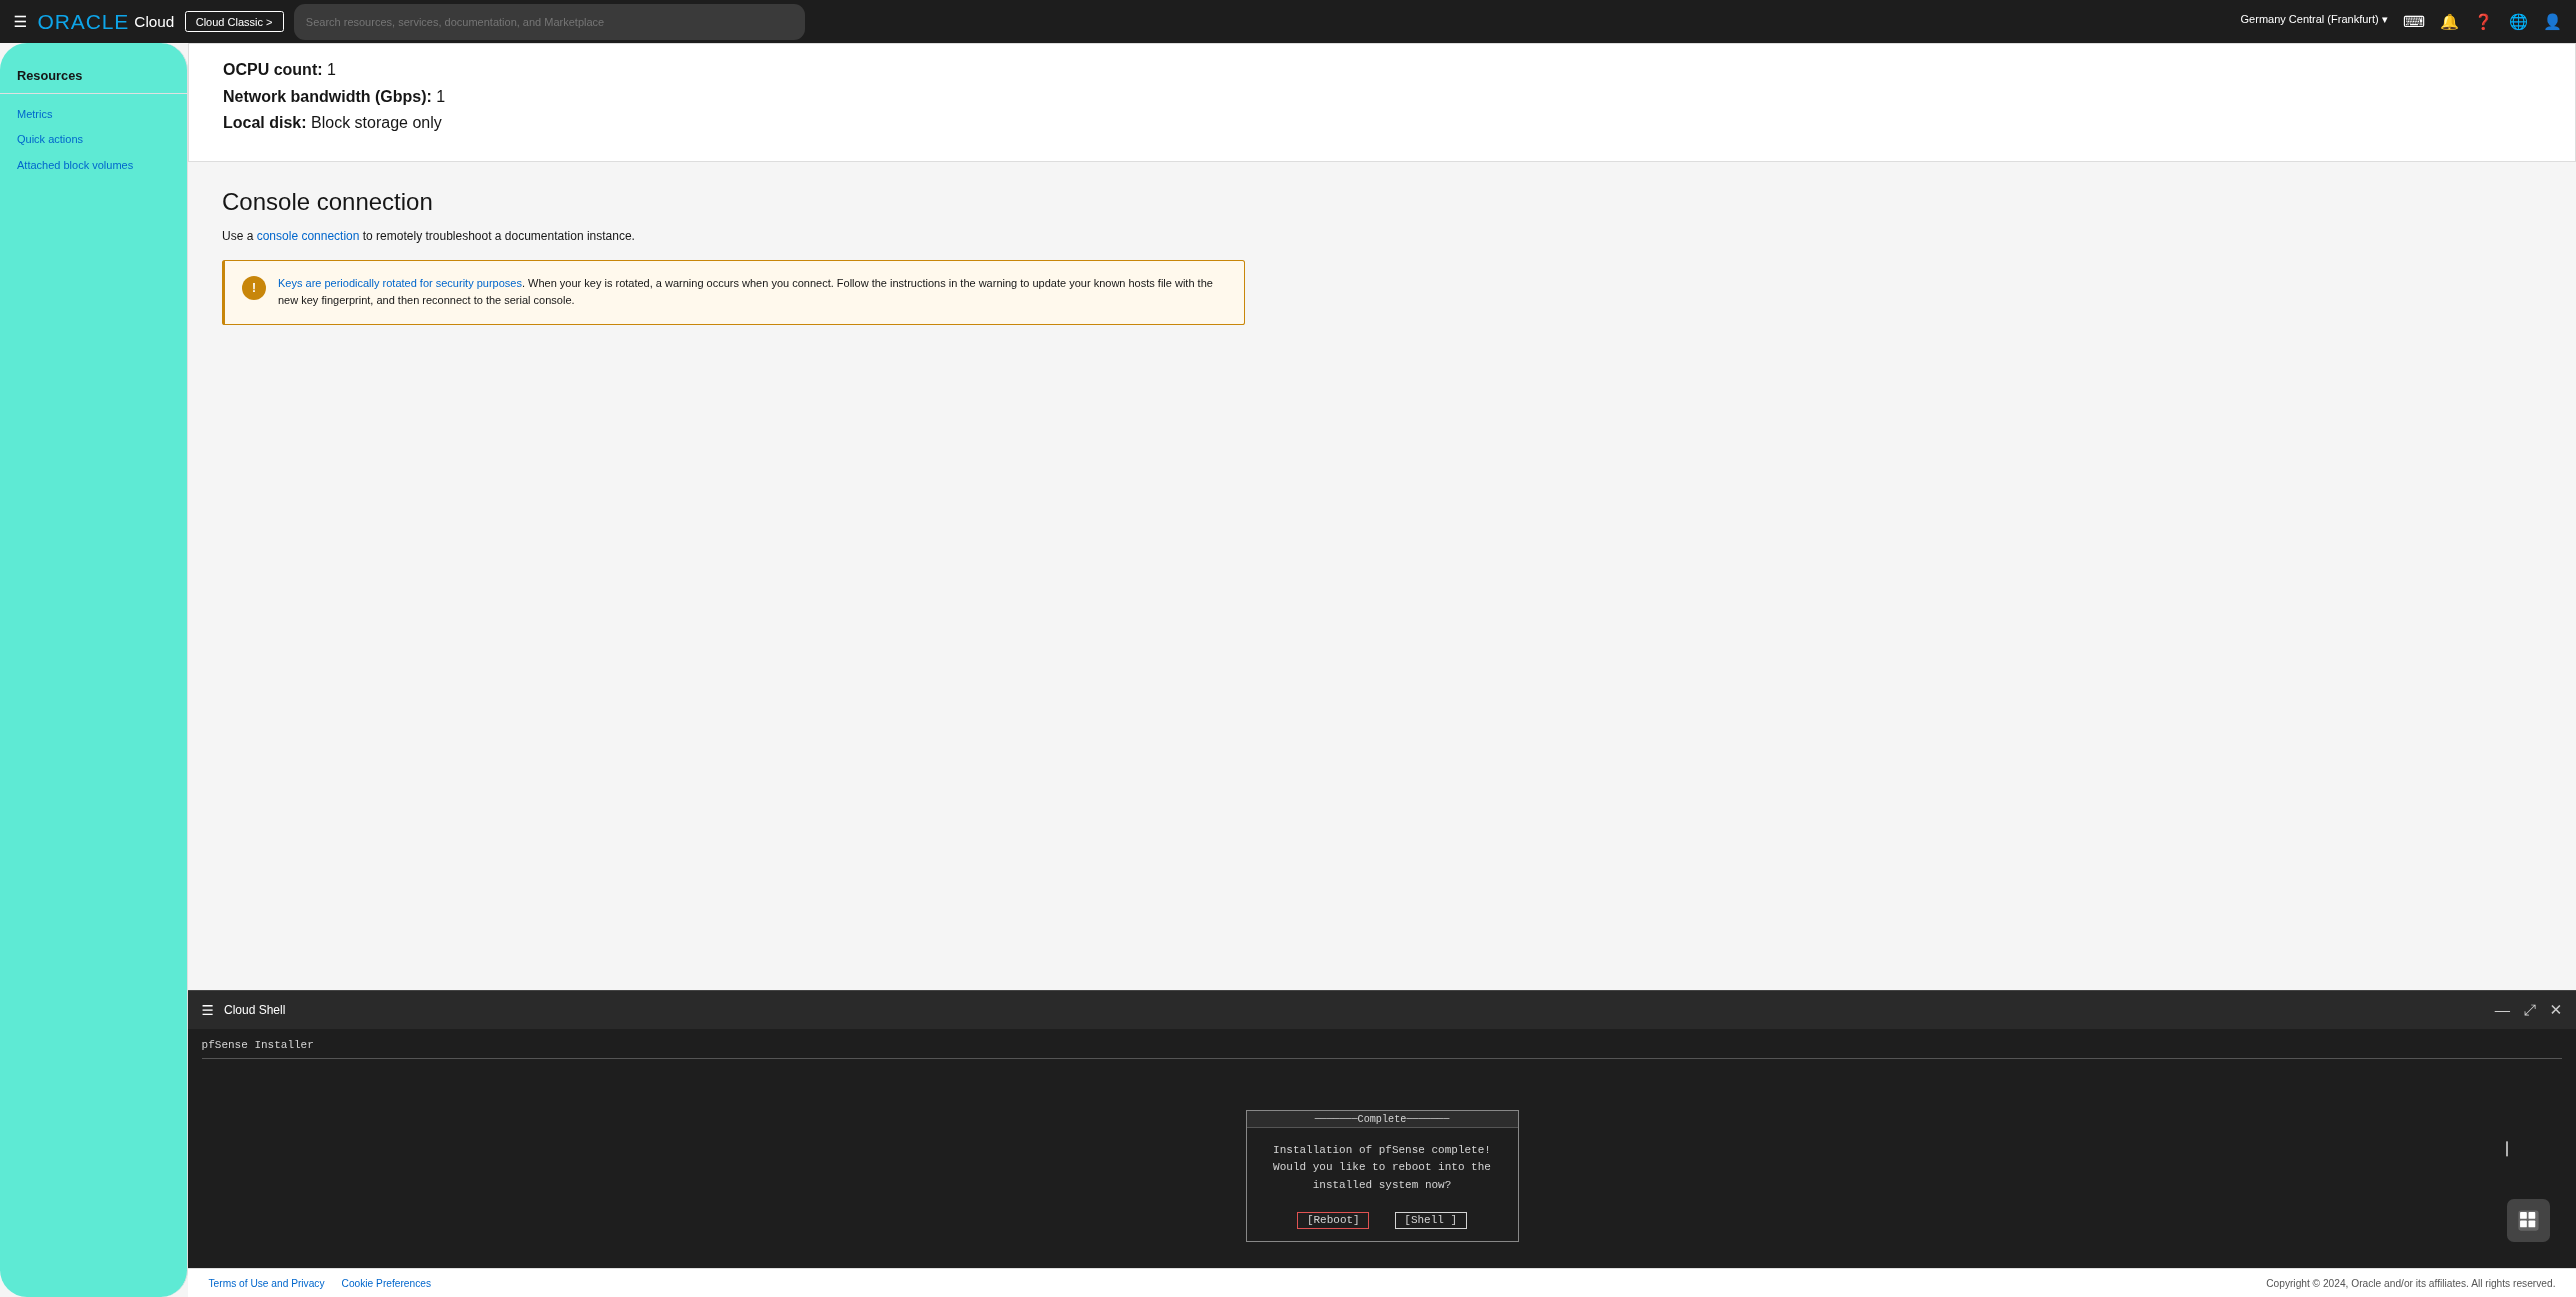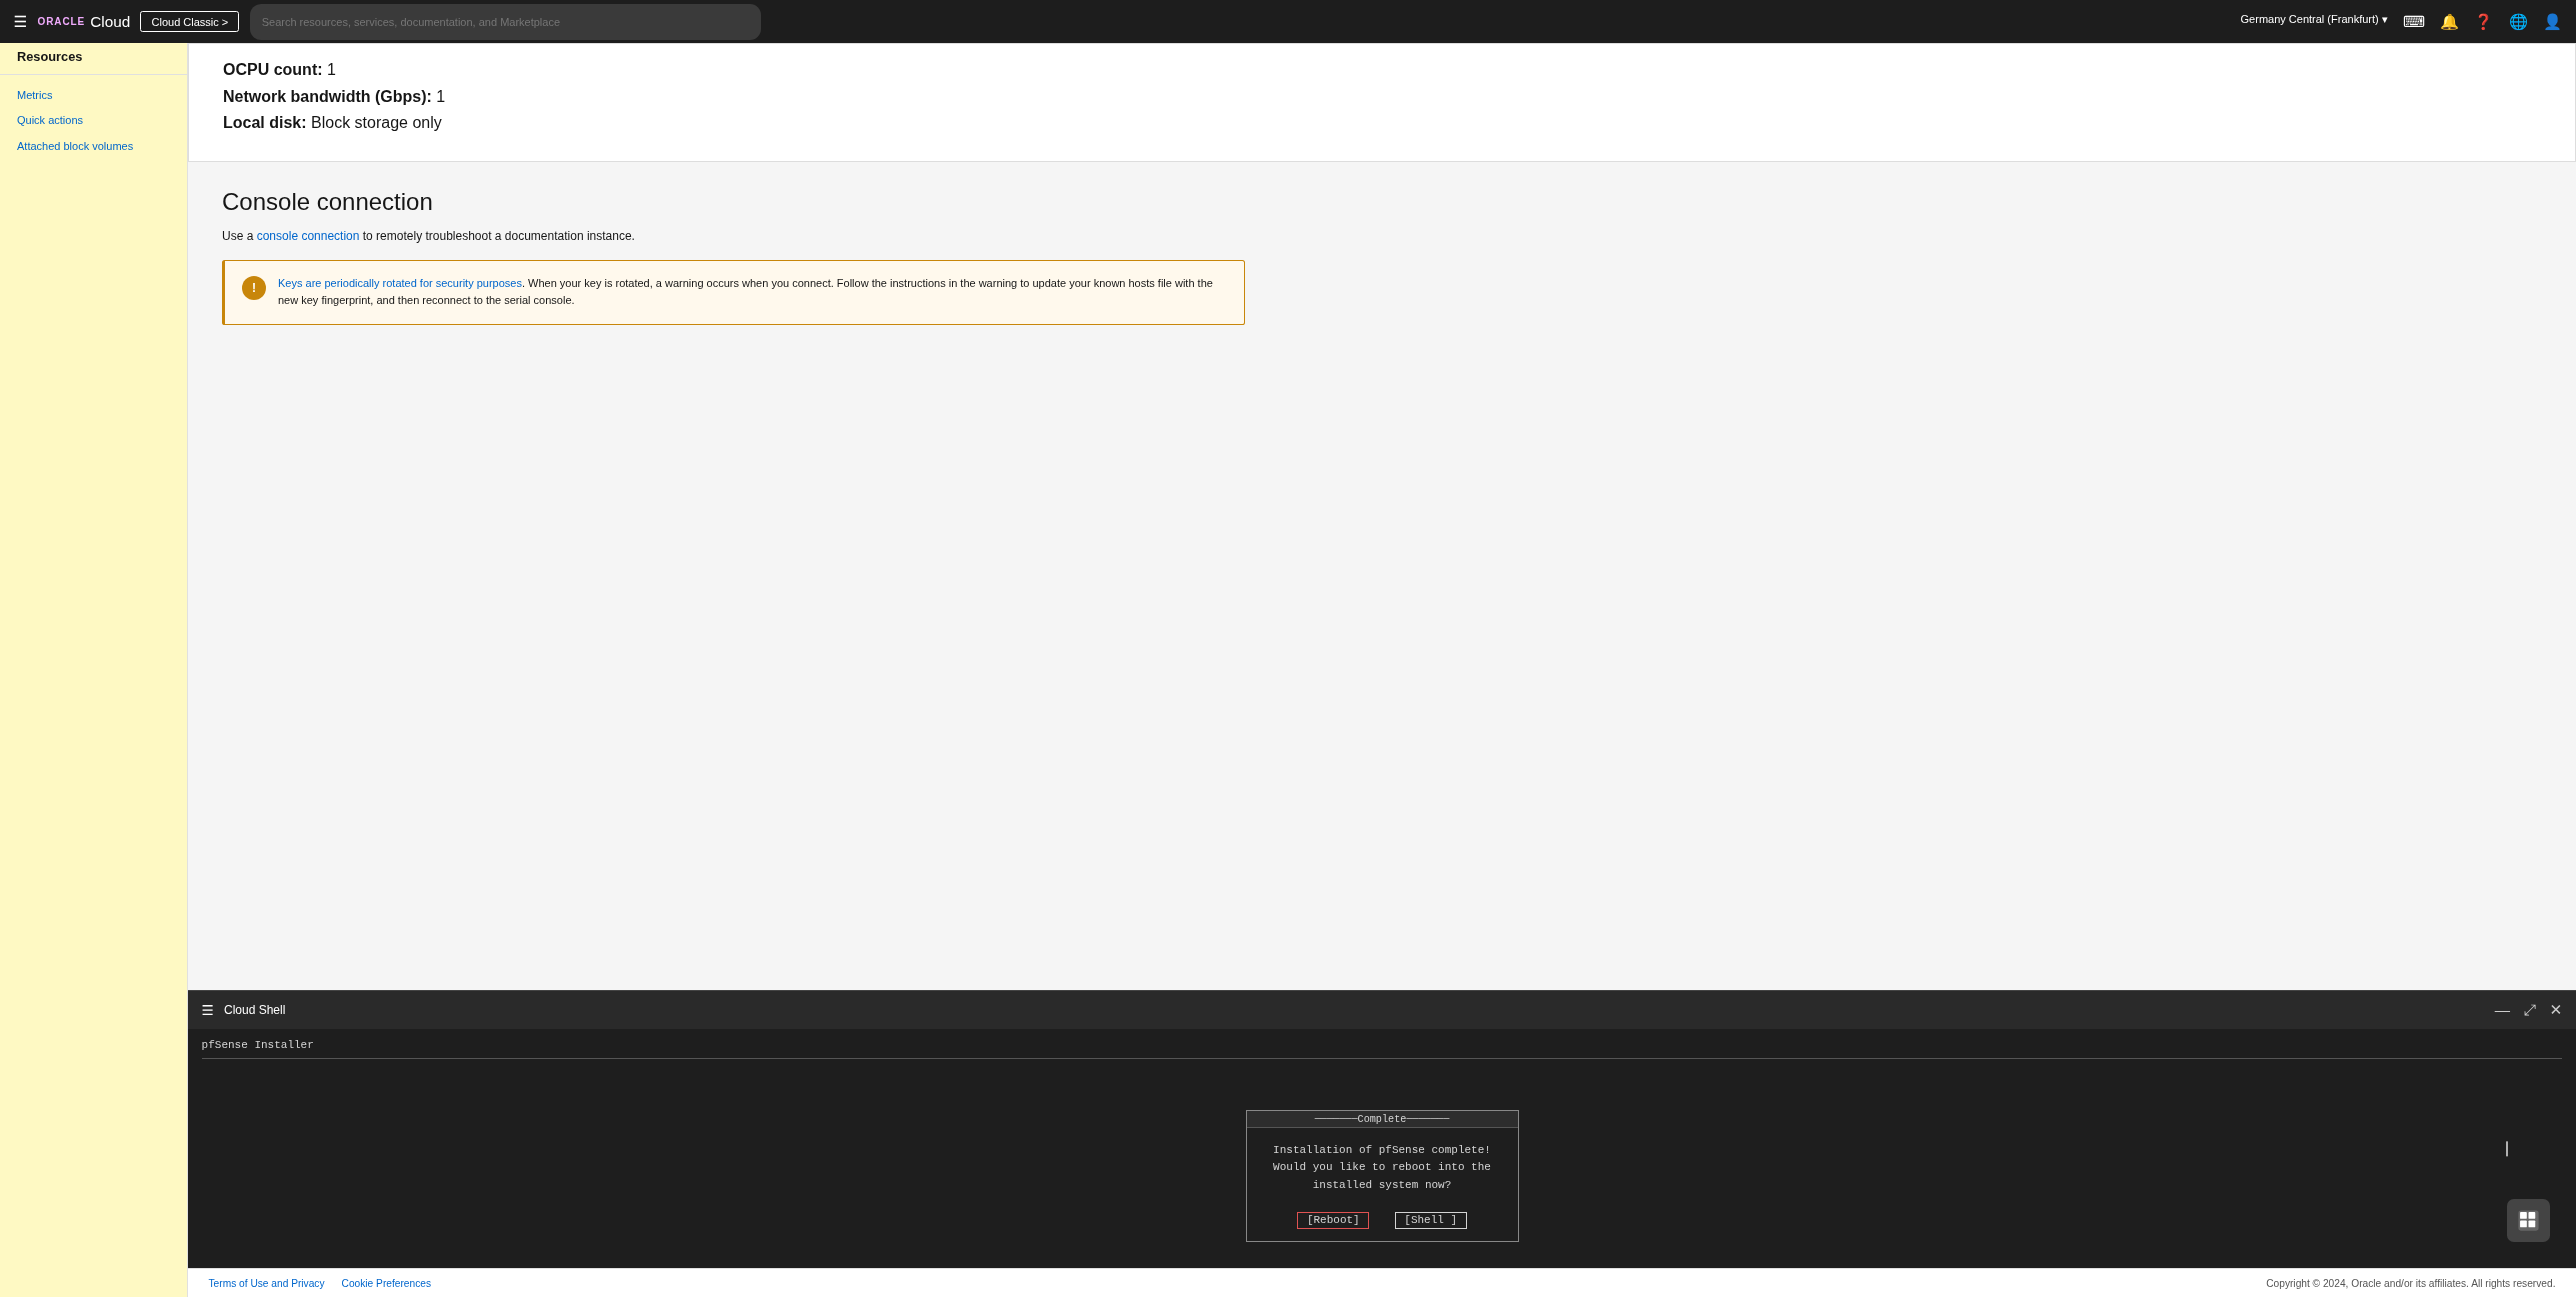--- a/index.html
+++ b/index.html
@@ -5,42 +5,42 @@
     * { margin: 0; padding: 0; box-sizing: border-box; }
     body { font-family: -apple-system, BlinkMacSystemFont, "Segoe UI", Arial, sans-serif; font-size: 12px; background: #f5f5f5; color: #161616; overflow: hidden; }
 
     
     .topnav {
       display: flex; align-items: center; background: #1d1d1d; color: #fff;
       height: 43px; padding: 0 13.6px; gap: 10.2px; z-index: 100; position: relative;
     }
     .topnav-hamburger { cursor: pointer; font-size: 15.3px; color: #fff; }
     .topnav-logo { display: flex; align-items: center; gap: 5.1px; }
-    .topnav-logo-oracle { font-size: 10px; font-weight: 700; color: #f0abfc; letter-spacing: 0.9px; }
+    .topnav-logo-oracle { font-size: 21px; font-weight: 400; color: #0ea5e9; letter-spacing: 0.9px; }
     .topnav-logo-cloud { font-size: 15.3px; font-weight: 300; color: #fff; }
     .topnav-classic-btn {
       border: 0.9px solid #fff; color: #fff; background: transparent;
       padding: 3.4px 10.2px; border-radius: 2.6px; cursor: pointer; font-size: 11px; white-space: nowrap;
     }
     .topnav-search {
       flex: 1; max-width: 511px;
       background: #3a3a3a; border: none; border-radius: 11px;
       padding: 12px 12px; color: #ccc; font-size: 11px; outline: none;
     }
     .topnav-right { margin-left: auto; display: flex; align-items: flex-start; gap: 15.3px; }
     .topnav-region { font-size: 11px; color: #fff; cursor: pointer; display: flex; align-items: center; gap: 3.4px; }
     .topnav-icon { color: #fff; font-size: 15.3px; cursor: pointer; }
 
     
     .layout { display: flex; height: calc(100vh - 43px); }
 
     
     .sidebar {
-      width: 188px; background: #fef9c3; border-right: 0.9px solid #e0e0e0;
-      padding: 6px 0; flex-shrink: 0; overflow-y: auto;
+      width: 188px; background: #5eead4; border-right: 0.9px solid #e0e0e0;
+      padding: 25px 0; flex-shrink: 0; overflow-y: auto; border-radius: 27px;
     }
     .sidebar-section-title {
       font-size: 12.8px; font-weight: 600; color: #161616;
       padding: 0 17px 10.2px 17px; border-bottom: 0.9px solid #e0e0e0; margin-bottom: 6.8px;
     }
     .sidebar-item {
       padding: 6.8px 17px; font-size: 11px; color: #0066cc; cursor: pointer;
     }
 
     

